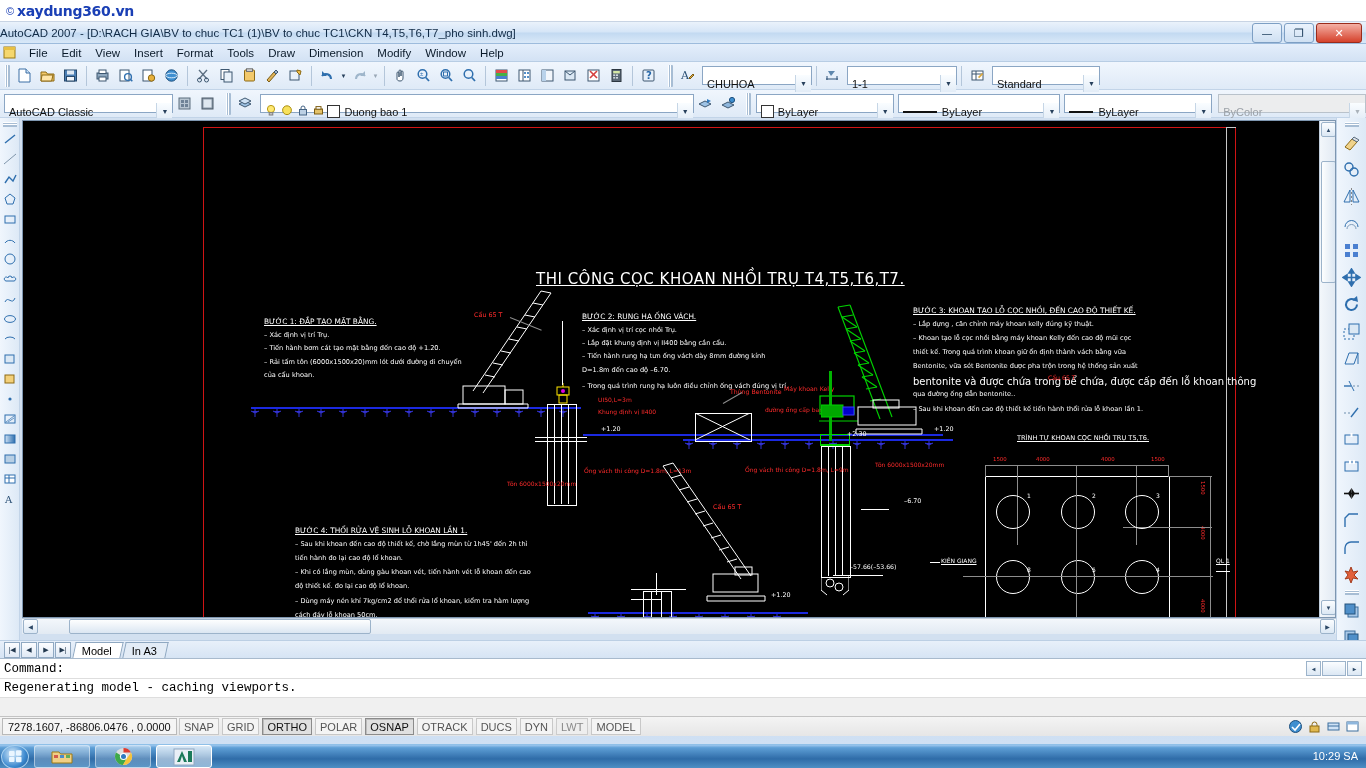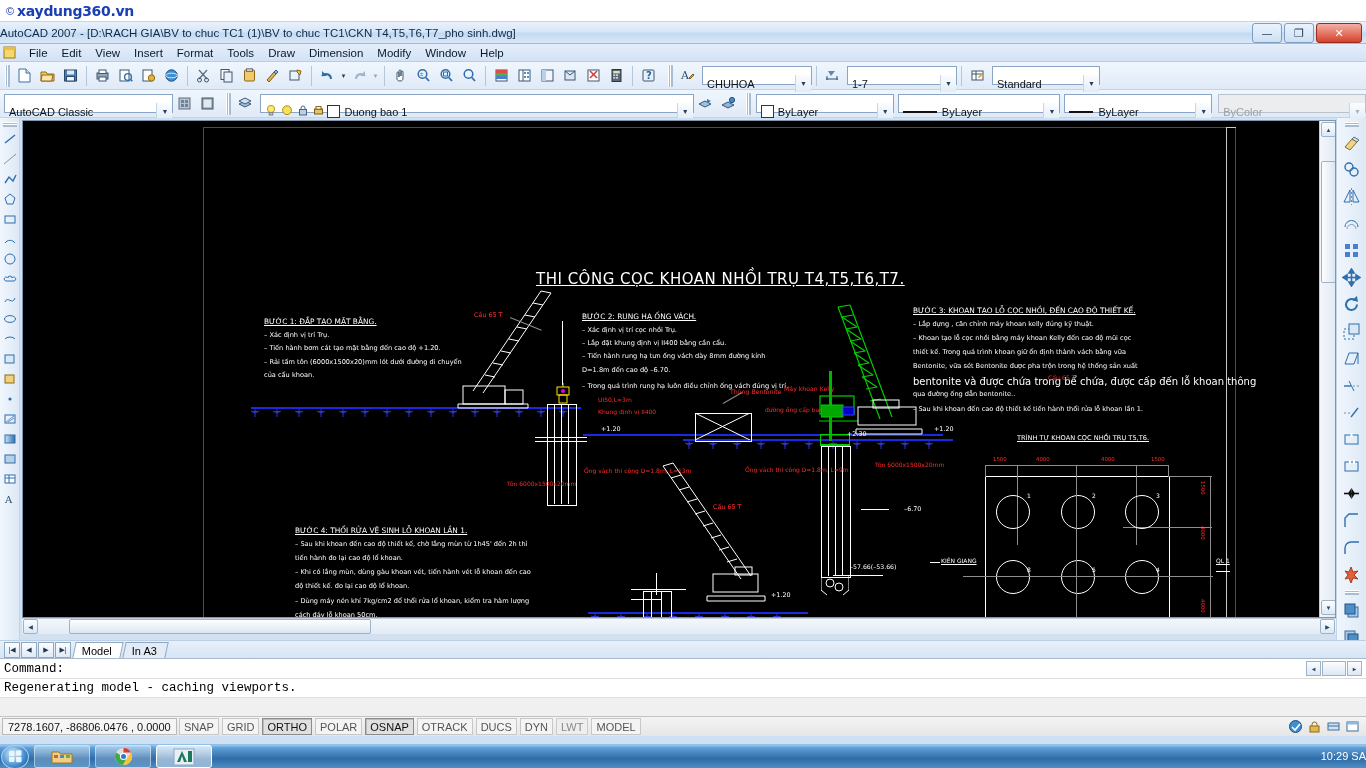--- a/index.html
+++ b/index.html
@@ -141,21 +141,21 @@
 
   
   #taskbar{height:24px;background:linear-gradient(to bottom,#9ec8ef 0%,#5e9fd6 12%,#2f6ca8 60%,#4d8fc4 100%);
     display:flex;align-items:center;border-top:1px solid #8fc0e8;box-sizing:border-box;}
   .tbitem{width:54px;height:21px;margin-left:5px;border:1px solid rgba(255,255,255,.45);
     border-radius:3px;background:linear-gradient(to bottom,rgba(255,255,255,.42),rgba(255,255,255,.1));
     display:flex;align-items:center;justify-content:center;}
   .startorb{width:26px;height:22px;margin-left:1px;border-radius:50%;
     background:radial-gradient(circle at 40% 35%,#d8ecfb,#3f8bd0 60%,#12508f);
     border:1px solid #aad2f0;display:flex;align-items:center;justify-content:center;}
-  #clock{margin-left:auto;color:#fff;font-size:11px;padding-right:0;text-align:center;line-height:1.05;}
+  #clock{margin-left:auto;color:#fff;font-size:11px;padding-right:8px;text-align:center;line-height:1.05;}
 </style>
 </head>
 <body>
 
 <div id="watermark">
   <span class="wm-c">©</span>
   <span class="wm-txt">xaydung360.vn</span>
 </div>
 
 <div id="appwin">
@@ -392,21 +392,21 @@
     <div class="sep"></div>
     <div class="tbtn">
         <svg width="17" height="17" viewBox="0 0 17 17">
           <line x1="2" y1="12" x2="14" y2="12" stroke="#2a4f74"></line>
           <line x1="3" y1="9" x2="3" y2="13" stroke="#2a4f74"></line>
           <line x1="13" y1="9" x2="13" y2="13" stroke="#2a4f74"></line>
           <path d="M4 4h7l-4 5z" fill="#5f87ad"></path>
         </svg>
       </div>
     <div class="combo" style="width:110px;margin-left:3px">
-      <span class="cval">1-7</span>
+      <span class="cval">1-1</span>
       <span class="arrow">▼</span>
     </div>
     <div class="sep"></div>
     <div class="tbtn">
         <svg width="17" height="17" viewBox="0 0 17 17">
           <rect x="3" y="4" width="11" height="9" fill="#fff" stroke="#3d5770"></rect>
           <line x1="3" y1="7" x2="14" y2="7" stroke="#3d5770"></line>
           <line x1="7" y1="4" x2="7" y2="13" stroke="#3d5770"></line>
           <path d="M9 10l4-4 1.2 1.2-4 4z" fill="#dba93e"></path>
         </svg>
@@ -901,21 +901,21 @@
               <circle cx="9" cy="7" r="4"></circle>
               <circle cx="18" cy="11" r="4"></circle>
             </svg>
         </div>
         <div class="txt tw" style="left:824px;top:310px;font-size:6.4px;">+2.30</div>
         <div class="txt tr" style="left:722px;top:345px;font-size:6px;line-height:1.45;">
           <span>Ống vách thi công D=1.8m, L=9m</span>
         </div>
         <div class="txt tr" style="left:852px;top:341px;font-size:6px;">Tôn 6000x1500x20mm</div>
         <div class="txt tw" style="left:911px;top:305px;font-size:6.4px;">+1.20</div>
-        <div class="txt tw" style="left:857px;top:385px;font-size:6.4px;margin-left:24px;">–6.70</div>
+        <div class="txt tw" style="left:857px;top:377px;font-size:6.4px;margin-left:24px;">–6.70</div>
         <div class="ln" style="left:838px;top:388px;width:28px;height:1px;"></div>
         <div class="txt tw" style="left:827px;top:443px;font-size:6.2px;">–57.66(–53.66)</div>
         <div class="ln" style="left:810px;top:454px;width:50px;height:1px;"></div>
 
         <div class="txt tr" style="left:690px;top:383px;font-size:6.4px;">Cẩu 65 T</div>
 
         <div class="txt tr" style="left:1025px;top:254px;font-size:6.2px;">Cẩu 65 T</div>
 
         <div style="position:absolute;left:600px;top:340px;">
           <svg width="145" height="155">

